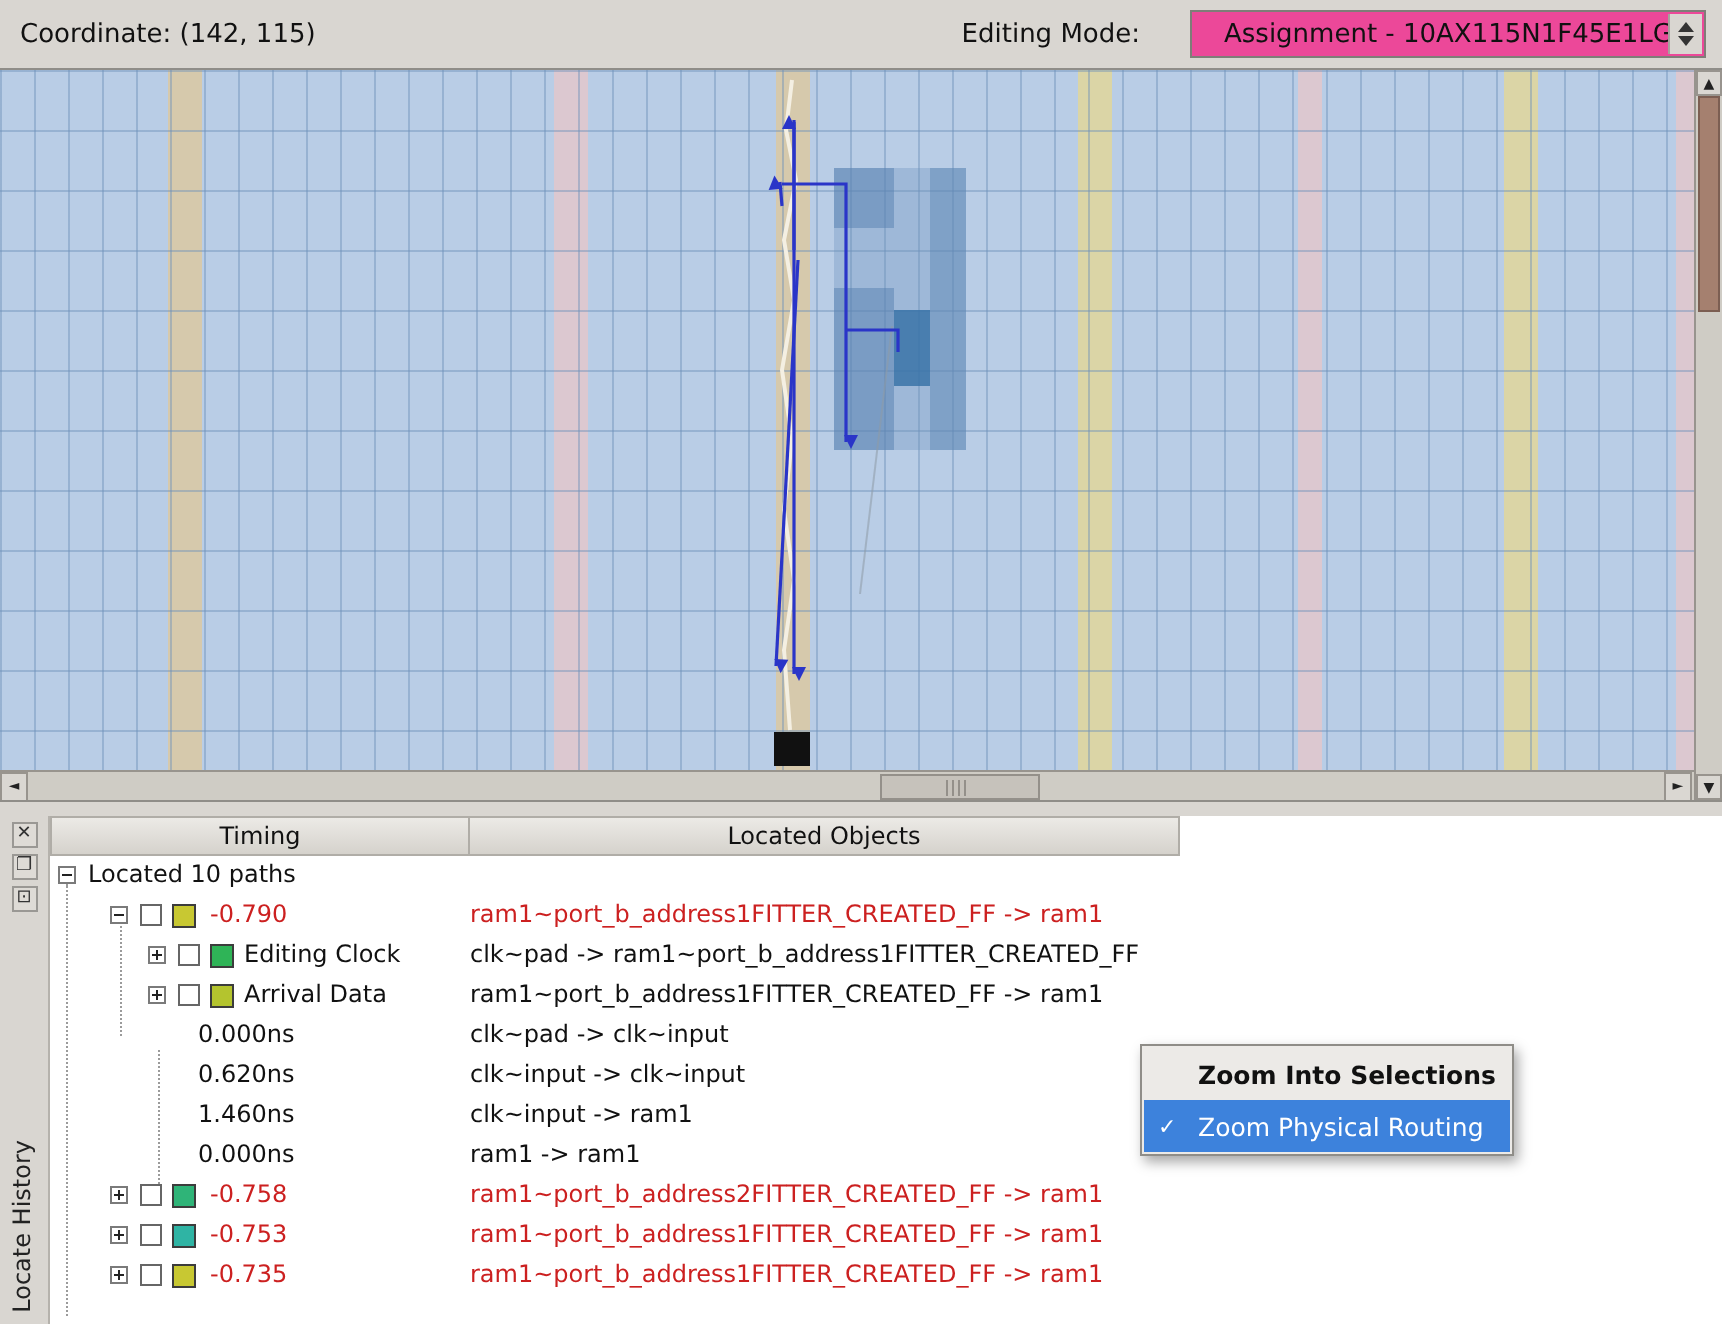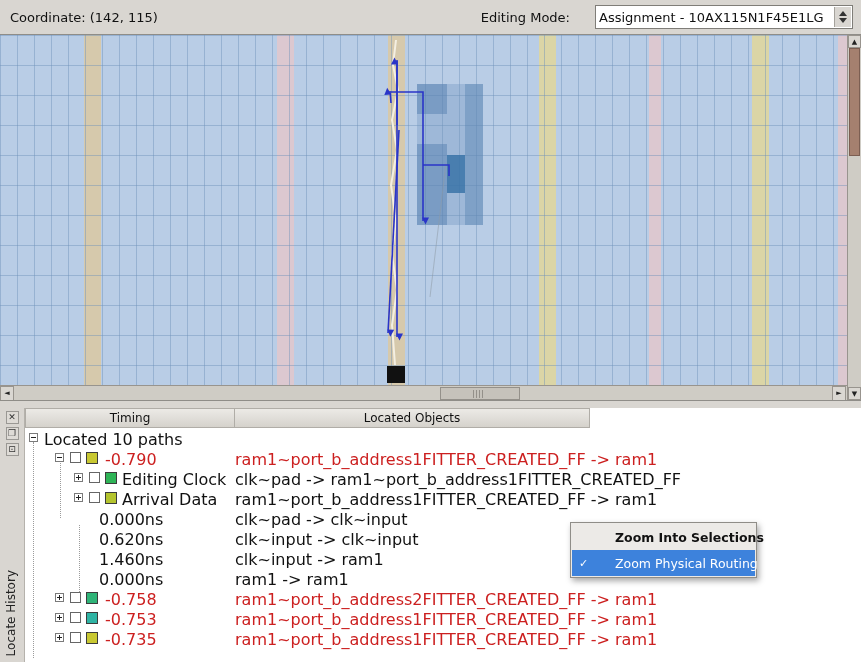--- a/index.html
+++ b/index.html
@@ -3,21 +3,21 @@
 <meta charset="utf-8">
 <style>
   *{box-sizing:border-box;margin:0;padding:0}
   html,body{width:861px;height:662px;overflow:hidden}
   body{font-family:"DejaVu Sans","Liberation Sans",sans-serif;background:#fff;position:relative;color:#111}
 
   
   .toolbar{position:absolute;left:0;top:0;width:861px;height:35px;background:#d9d6d1;border-bottom:1px solid #8f8d88;display:flex;align-items:center;font-size:13px}
   .coord{margin-left:10px;white-space:nowrap}
   .editing{margin-left:auto;display:flex;align-items:center;gap:25px;margin-right:8px}
-  .combo{width:258px;height:24px;background:#ffffff;border:1px solid #7f7d78;position:relative;display:flex;align-items:center;padding-left:3px;font-size:13px;white-space:nowrap}
+  .combo{width:258px;height:24px;background:#ec4899;border:1px solid #7f7d78;position:relative;display:flex;align-items:center;padding-left:16px;font-size:13px;white-space:nowrap}
   .combo-btn{position:absolute;right:1px;top:1px;bottom:1px;width:17px;background:#d9d6d1;border-left:1px solid #a5a29c;display:flex;flex-direction:column;align-items:center;justify-content:center;gap:2px}
   .tri-up{width:0;height:0;border-left:4px solid transparent;border-right:4px solid transparent;border-bottom:5px solid #333}
   .tri-down{width:0;height:0;border-left:4px solid transparent;border-right:4px solid transparent;border-top:5px solid #333}
 
   
   .chip{position:absolute;left:0;top:35px;width:847px;height:350px;background:#b9cde6;overflow:hidden}
   .stripe{position:absolute;top:0;height:100%}
   .gridlines{position:absolute;inset:0;background-image:
     repeating-linear-gradient(to right, rgba(110,145,185,.45) 0 1px, transparent 1px 17px),
     repeating-linear-gradient(to bottom, rgba(110,145,185,.45) 0 1px, transparent 1px 30px)}
@@ -51,41 +51,41 @@
   .side{position:absolute;left:0;top:0;width:25px;height:100%;background:#d9d6d1;border-right:1px solid #b5b2ac}
   .side-btn{width:13px;height:13px;margin:3px auto 3px;border:1px solid #9a9894;background:#dedbd6;font-size:9px;line-height:11px;text-align:center;color:#333;cursor:default}
   .side-tab{position:absolute;left:4px;bottom:6px;writing-mode:vertical-rl;transform:rotate(180deg);font-size:12px;color:#222;white-space:nowrap}
   .content{position:absolute;left:25px;top:0;right:0;height:100%}
   .thead{height:20px;display:flex}
   .th{background:linear-gradient(#eceae6,#d5d2cc);border:1px solid #b0ada7;border-left:none;font-size:12px;display:flex;align-items:center;justify-content:center}
   .th:first-child{border-left:1px solid #b0ada7}
   .th1{width:210px}.th2{width:355px}
   .rows{position:relative}
   .guide{position:absolute;width:0;border-left:1px dotted #9b9b9b}
-  .row{height:20px;position:relative;font-size:16px}
+  .row{height:20px;position:relative;font-size:12px}
   .row .expander{position:absolute;top:5px;width:9px;height:9px;border:1px solid #7a7a7a;background:#fff}
   .row .expander::before{content:"";position:absolute;left:1px;right:1px;top:3px;height:1px;background:#222}
   .row .expander.plus::after{content:"";position:absolute;top:1px;bottom:1px;left:3px;width:1px;background:#222}
   .row .checkbox{position:absolute;top:4px;width:11px;height:11px;border:1px solid #666;background:#fff}
   .row .swatch{position:absolute;top:4px;width:12px;height:12px;border:1px solid #3c3c3c}
   .row .timing{position:absolute;top:2px;white-space:nowrap}
   .row .object{position:absolute;left:210px;top:2px;white-space:nowrap}
   .row.l0 .expander{left:4px}  .row.l0 .timing{left:19px}
   .row.l1 .expander{left:30px} .row.l1 .checkbox{left:45px} .row.l1 .swatch{left:61px} .row.l1 .timing{left:80px}
   .row.l2 .expander{left:49px} .row.l2 .checkbox{left:64px} .row.l2 .swatch{left:80px} .row.l2 .timing{left:97px}
   .row.l3 .timing{left:74px}
   .row.red .timing,.row.red .object{color:#cc2020}
   .row.selected::before{content:"";position:absolute;left:0;top:0;width:563px;height:100%;background:#3375d8}
   .row.selected .timing,.row.selected .object{color:#fff}
   .row.selected .expander{background:transparent;border-color:transparent}
   .row.selected .expander::before{background:#fff}
 
   
   .cmenu{position:absolute;left:570px;top:522px;width:187px;background:#eceae7;border:1px solid #8f8d88;box-shadow:2px 3px 6px rgba(0,0,0,.35);padding:1px}
-  .mitem{height:26px;display:flex;align-items:center;padding-left:43px;font-size:12.5px;position:relative;white-space:nowrap}
+  .mitem{height:26px;display:flex;align-items:center;padding-left:27px;font-size:12.5px;position:relative;white-space:nowrap}
   .mitem.bold{font-weight:bold}
   .mitem.hl{background:#3d82dc;color:#fff}
   .mitem .check{position:absolute;left:7px;font-size:11px}
 </style>
 </head>
 <body>
 
 <div class="toolbar">
   <span class="coord">Coordinate: (142, 115)</span>
   <div class="editing">

